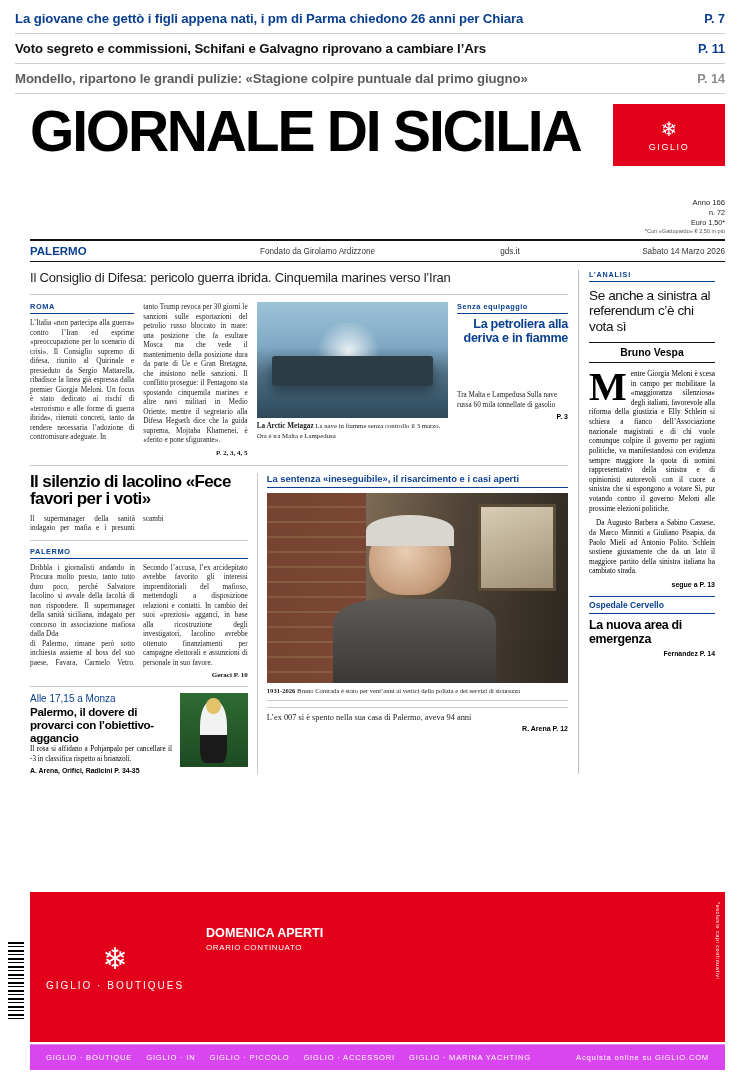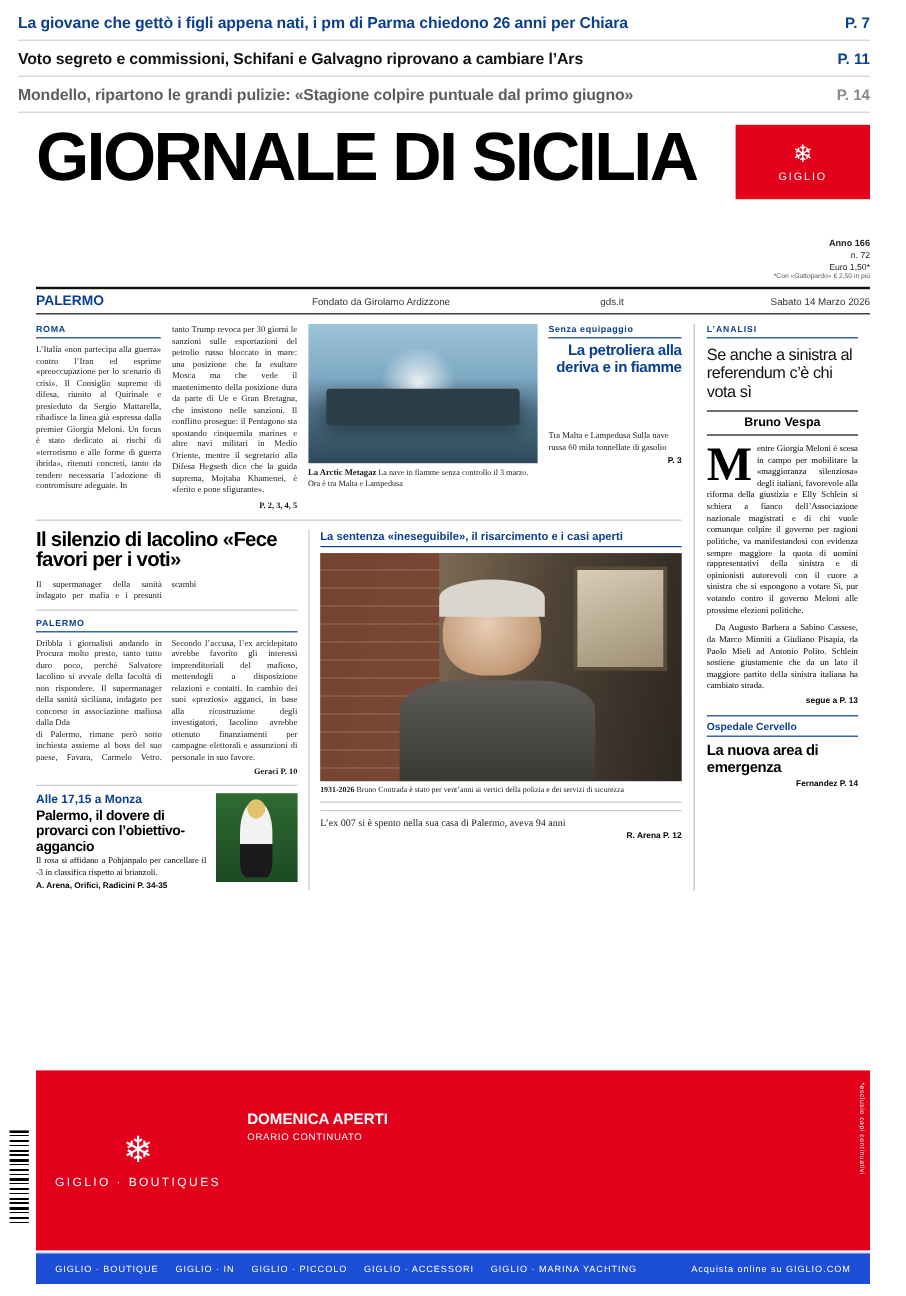--- a/index.html
+++ b/index.html
@@ -61,21 +61,21 @@
     display: flex; flex-direction: column;
     align-items: center; justify-content: center;
     margin-left: 8px;
   }
   .giglio-mark { font-size: 20px; line-height: 1; }
   .giglio-word { font-size: 9px; letter-spacing: 1.6px; margin-top: 3px; }
   .issue-info {
     margin-top: 5px; text-align: right;
     font-size: 7.2px; color: #222; line-height: 1.35;
   }
-  .issue-info .anno { font-weight: bold; font-size: 7.6px; margin-top: 32px; }
+  .issue-info .anno { font-weight: normal; font-size: 7.6px; margin-top: 32px; }
   .issue-info .star { font-size: 5.6px; color: #555; }
 
   
   .bylinebar {
     margin: 4px 30px 0 30px;
     border-top: 2px solid #111;
     border-bottom: 1px solid #111;
     display: flex; align-items: center;
     padding: 4px 0 4px 0;
     font-size: 9px;
@@ -237,21 +237,21 @@
   .center-sub {
     font-family: "Liberation Serif", serif;
     font-size: 8.4px; margin-top: 6px; color: #1a1a1a;
     border-top: 1px solid #c9c9c9; padding-top: 5px;
   }
   .center-ref { font-size: 7px; font-weight: bold; text-align: right; margin-top: 3px; }
 
   
   .sport-block { display: flex; margin-top: 7px; border-top: 1px solid #c9c9c9; padding-top: 6px; }
   .sport-text { width: 150px; padding-right: 8px; }
-  .sport-kicker { color: #0b3f8f; font-size: 10px; font-weight: bold; margin-bottom: 2px; }
+  .sport-kicker { color: #0b3f8f; font-size: 10px; font-weight: normal; margin-bottom: 2px; }
   .sport-title { font-size: 11.6px; font-weight: bold; line-height: 1.1; letter-spacing: -0.3px; }
   .sport-body {
     font-family: "Liberation Serif", serif;
     font-size: 7.2px; line-height: 1.3; margin-top: 1px; text-align: justify;
   }
   .sport-ref { font-size: 6.9px; font-weight: bold; margin-top: 3px; }
   .sport-photo {
     flex: 1; height: 74px; position: relative; overflow: hidden;
     background: linear-gradient(180deg,#2f6b33,#1d4a22);
   }
@@ -314,21 +314,21 @@
     width: 190px; padding: 34px 0 0 6px;
   }
   .ad-r1 { font-size: 12.6px; font-weight: bold; }
   .ad-r2 { font-size: 8px; letter-spacing: 0.6px; margin-top: 3px; }
   .ad-vert {
     position: absolute; right: 4px; top: 10px;
     writing-mode: vertical-rl; font-size: 5.6px; letter-spacing: .5px;
   }
   .ad-footer {
     position: absolute; left: 30px; right: 30px; bottom: 10px;
-    height: 26px; background: #1d4ed8; color: #fff;
+    height: 26px; background: #d946ef; color: #fff;
     border-top: 1px solid #ffffff55;
     display: flex; align-items: center; padding: 0 16px;
     font-size: 7.6px; letter-spacing: 0.8px;
   }
   .ad-footer .brands { flex: 1; display: flex; gap: 14px; }
   .ad-footer .shop { font-size: 7.6px; }
 
   
   .barcode {
     position: absolute; left: 8px; bottom: 60px;
@@ -376,20 +376,21 @@
     <div class="city">PALERMO</div>
     <div class="founded">Fondato da Girolamo Ardizzone</div>
     <div class="site">gds.it</div>
     <div class="date">Sabato 14 Marzo 2026</div>
   </div>
 
   <div class="body">
 
     <div class="main-col">
 
+      <div class="subhead">Il Consiglio di Difesa: pericolo guerra ibrida. Cinquemila marines verso l’Iran</div>
 
       <div class="lead-grid">
         <div class="lead-col">
           <span class="kicker">ROMA</span>
           <div class="body-text">L’Italia «non partecipa alla guerra» contro l’Iran ed esprime «preoccupazione per lo scenario di crisi». Il Consiglio supremo di difesa, riunito al Quirinale e presieduto da Sergio Mattarella, ribadisce la linea già espressa dalla premier Giorgia Meloni. Un focus è stato dedicato ai rischi di «terrorismo e alle forme di guerra ibrida», ritenuti concreti, tanto da rendere necessaria l’adozione di contromisure adeguate. In</div>
         </div>
         <div class="lead-col">
           <div class="body-text">tanto Trump revoca per 30 giorni le sanzioni sulle esportazioni del petrolio russo bloccato in mare: una posizione che fa esultare Mosca ma che vede il mantenimento della posizione dura da parte di Ue e Gran Bretagna, che insistono nelle sanzioni. Il conflitto prosegue: il Pentagono sta spostando cinquemila marines e altre navi militari in Medio Oriente, mentre il segretario alla Difesa Hegseth dice che la guida suprema, Mojtaba Khamenei, è «ferito e pone sfigurante».</div>
           <div class="refline">P. 2, 3, 4, 5</div>
         </div>

